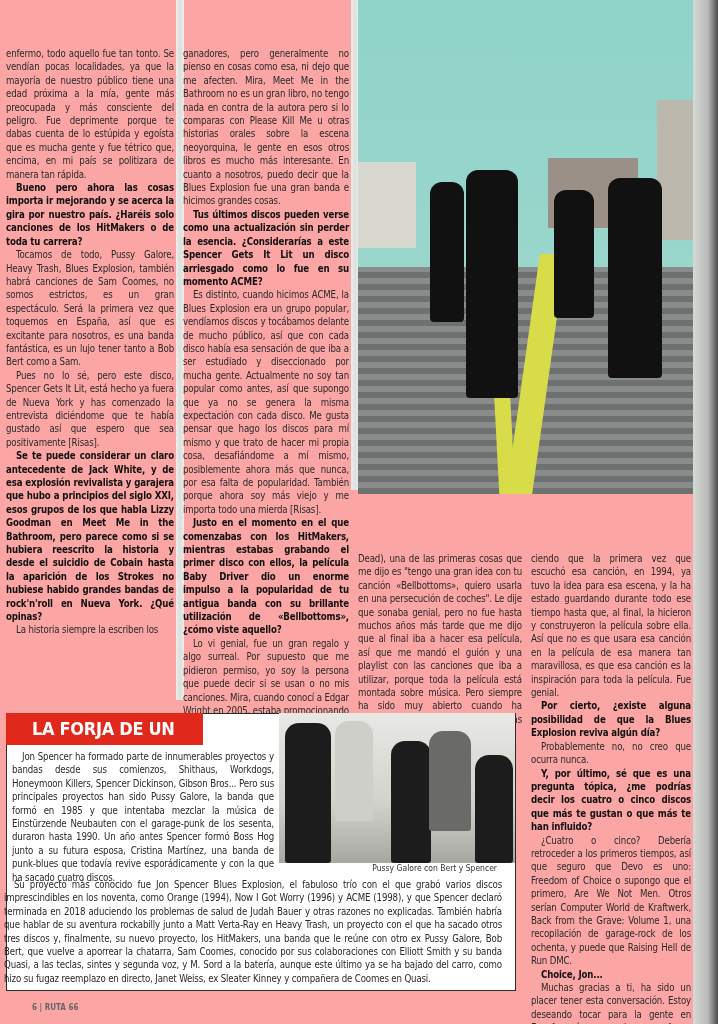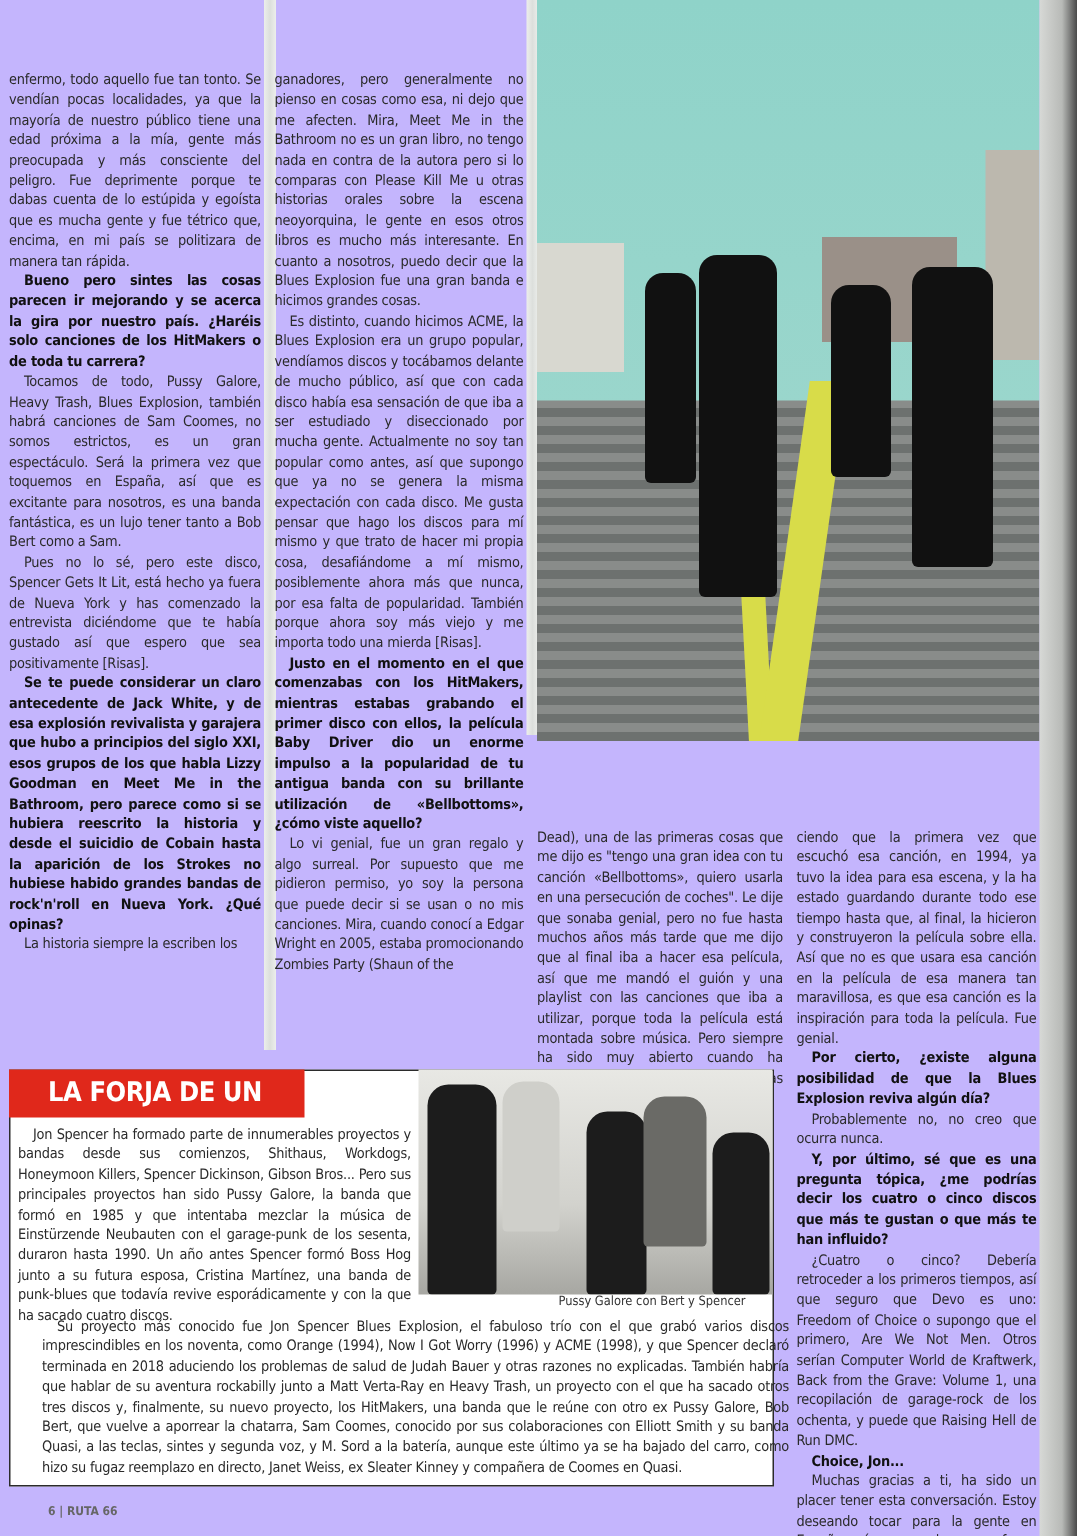--- a/index.html
+++ b/index.html
@@ -1,18 +1,18 @@
 <!DOCTYPE html>
 <html><head>
 <meta charset="utf-8">
 <style>
   html, body { margin:0; padding:0; }
   body { width:718px; height:1024px; background:#f4f4f2; position:relative; overflow:hidden;
          font-family:"DejaVu Sans Condensed","DejaVu Sans", sans-serif; color:#2a2a2a; }
-  .page { position:absolute; inset:0; background:#c4b5fd; }
+  .page { position:absolute; inset:0; background:#fca5a5; }
   .col { position:absolute; font-size:9.6px; line-height:13.4px; text-align:justify; letter-spacing:-0.15px; }
   .col p { margin:0; text-indent:10px; }
   .col p.q { font-weight:bold; color:#111; }
   .col p.noind { text-indent:0; }
   .photo-main { position:absolute; left:358px; top:0; width:335px; height:494px; overflow:hidden;
                 background:linear-gradient(#8fd3c9 0%, #9ad6cc 55%, #c9cfcc 56%, #9a9d9c 100%); }
   .road { position:absolute; left:0; right:0; bottom:0; height:46%;
           background:repeating-linear-gradient(0deg,#6d716f 0 6px,#898c8a 6px 12px); }
   .line1,.line2 { position:absolute; bottom:0; background:#d8dc49; }
   .line1 { left:135px; width:16px; height:240px; transform:skewX(3deg); }
@@ -39,28 +39,29 @@
 </head>
 <body>
 
 <div class="page">
 
   <div class="gutter" style="left:176px"></div>
   <div class="gutter" style="left:351px;height:490px"></div>
 
   <div class="col" id="col1" style="left:6px;top:47px;width:168px;">
       <p class=" noind">enfermo, todo aquello fue tan tonto. Se vendían pocas localidades, ya que la mayoría de nuestro público tiene una edad próxima a la mía, gente más preocupada y más consciente del peligro. Fue deprimente porque te dabas cuenta de lo estúpida y egoísta que es mucha gente y fue tétrico que, encima, en mi país se politizara de manera tan rápida.</p>
-      <p class="q">Bueno pero sintes las cosas parecen ir mejorando y se acerca la gira por nuestro país. ¿Haréis solo canciones de los HitMakers o de toda tu carrera?</p>
+      <p class="q">Bueno pero ahora las cosas importa ir mejorando y se acerca la gira por nuestro país. ¿Haréis solo canciones de los HitMakers o de toda tu carrera?</p>
       <p>Tocamos de todo, Pussy Galore, Heavy Trash, Blues Explosion, también habrá canciones de Sam Coomes, no somos estrictos, es un gran espectáculo. Será la primera vez que toquemos en España, así que es excitante para nosotros, es una banda fantástica, es un lujo tener tanto a Bob Bert como a Sam.</p>
       <p>Pues no lo sé, pero este disco, Spencer Gets It Lit, está hecho ya fuera de Nueva York y has comenzado la entrevista diciéndome que te había gustado así que espero que sea positivamente [Risas].</p>
       <p class="q">Se te puede considerar un claro antecedente de Jack White, y de esa explosión revivalista y garajera que hubo a principios del siglo XXI, esos grupos de los que habla Lizzy Goodman en Meet Me in the Bathroom, pero parece como si se hubiera reescrito la historia y desde el suicidio de Cobain hasta la aparición de los Strokes no hubiese habido grandes bandas de rock'n'roll en Nueva York. ¿Qué opinas?</p>
       <p>La historia siempre la escriben los</p>
     </div>
   <div class="col" id="col2" style="left:183px;top:47px;width:166px;">
       <p class=" noind">ganadores, pero generalmente no pienso en cosas como esa, ni dejo que me afecten. Mira, Meet Me in the Bathroom no es un gran libro, no tengo nada en contra de la autora pero si lo comparas con Please Kill Me u otras historias orales sobre la escena neoyorquina, le gente en esos otros libros es mucho más interesante. En cuanto a nosotros, puedo decir que la Blues Explosion fue una gran banda e hicimos grandes cosas.</p>
+      <p class="q">Tus últimos discos pueden verse como una actualización sin perder la esencia. ¿Considerarías a este Spencer Gets It Lit un disco arriesgado como lo fue en su momento ACME?</p>
       <p>Es distinto, cuando hicimos ACME, la Blues Explosion era un grupo popular, vendíamos discos y tocábamos delante de mucho público, así que con cada disco había esa sensación de que iba a ser estudiado y diseccionado por mucha gente. Actualmente no soy tan popular como antes, así que supongo que ya no se genera la misma expectación con cada disco. Me gusta pensar que hago los discos para mí mismo y que trato de hacer mi propia cosa, desafiándome a mí mismo, posiblemente ahora más que nunca, por esa falta de popularidad. También porque ahora soy más viejo y me importa todo una mierda [Risas].</p>
       <p class="q">Justo en el momento en el que comenzabas con los HitMakers, mientras estabas grabando el primer disco con ellos, la película Baby Driver dio un enorme impulso a la popularidad de tu antigua banda con su brillante utilización de «Bellbottoms», ¿cómo viste aquello?</p>
       <p>Lo vi genial, fue un gran regalo y algo surreal. Por supuesto que me pidieron permiso, yo soy la persona que puede decir si se usan o no mis canciones. Mira, cuando conocí a Edgar Wright en 2005, estaba promocionando Zombies Party (Shaun of the</p>
     </div>
 
   <div class="photo-main">
     <div class="bldg-l"></div>
     <div class="bldg-c"></div>
     <div class="bldg-r"></div>
     <div class="road"></div>
@@ -91,19 +92,19 @@
     <p>Jon Spencer ha formado parte de innumerables proyectos y bandas desde sus comienzos, Shithaus, Workdogs, Honeymoon Killers, Spencer Dickinson, Gibson Bros... Pero sus principales proyectos han sido Pussy Galore, la banda que formó en 1985 y que intentaba mezclar la música de Einstürzende Neubauten con el garage-punk de los sesenta, duraron hasta 1990. Un año antes Spencer formó Boss Hog junto a su futura esposa, Cristina Martínez, una banda de punk-blues que todavía revive esporádicamente y con la que ha sacado cuatro discos.</p>
   </div>
   <div class="photo-box">
     <div class="bw" style="left:6px;top:10px;width:46px;height:140px;"></div>
     <div class="bw" style="left:56px;top:8px;width:38px;height:100px;background:#cfcfca;"></div>
     <div class="bw" style="left:112px;top:28px;width:40px;height:122px;"></div>
     <div class="bw" style="left:150px;top:18px;width:42px;height:100px;background:#6a6a66;"></div>
     <div class="bw" style="left:196px;top:42px;width:38px;height:108px;"></div>
   </div>
   <div class="photo-box-cap">Pussy Galore con Bert y Spencer</div>
-  <div class="box-text" style="left:28px;top:878px;width:498px;">
+  <div class="box-text" style="left:4px;top:878px;width:498px;">
     <p>Su proyecto más conocido fue Jon Spencer Blues Explosion, el fabuloso trío con el que grabó varios discos imprescindibles en los noventa, como Orange (1994), Now I Got Worry (1996) y ACME (1998), y que Spencer declaró terminada en 2018 aduciendo los problemas de salud de Judah Bauer y otras razones no explicadas. También habría que hablar de su aventura rockabilly junto a Matt Verta-Ray en Heavy Trash, un proyecto con el que ha sacado otros tres discos y, finalmente, su nuevo proyecto, los HitMakers, una banda que le reúne con otro ex Pussy Galore, Bob Bert, que vuelve a aporrear la chatarra, Sam Coomes, conocido por sus colaboraciones con Elliott Smith y su banda Quasi, a las teclas, sintes y segunda voz, y M. Sord a la batería, aunque este último ya se ha bajado del carro, como hizo su fugaz reemplazo en directo, Janet Weiss, ex Sleater Kinney y compañera de Coomes en Quasi.</p>
   </div>
 
   <div class="shade"></div>
   <div class="footer">6 | RUTA 66</div>
 </div>
 
 </body></html>

